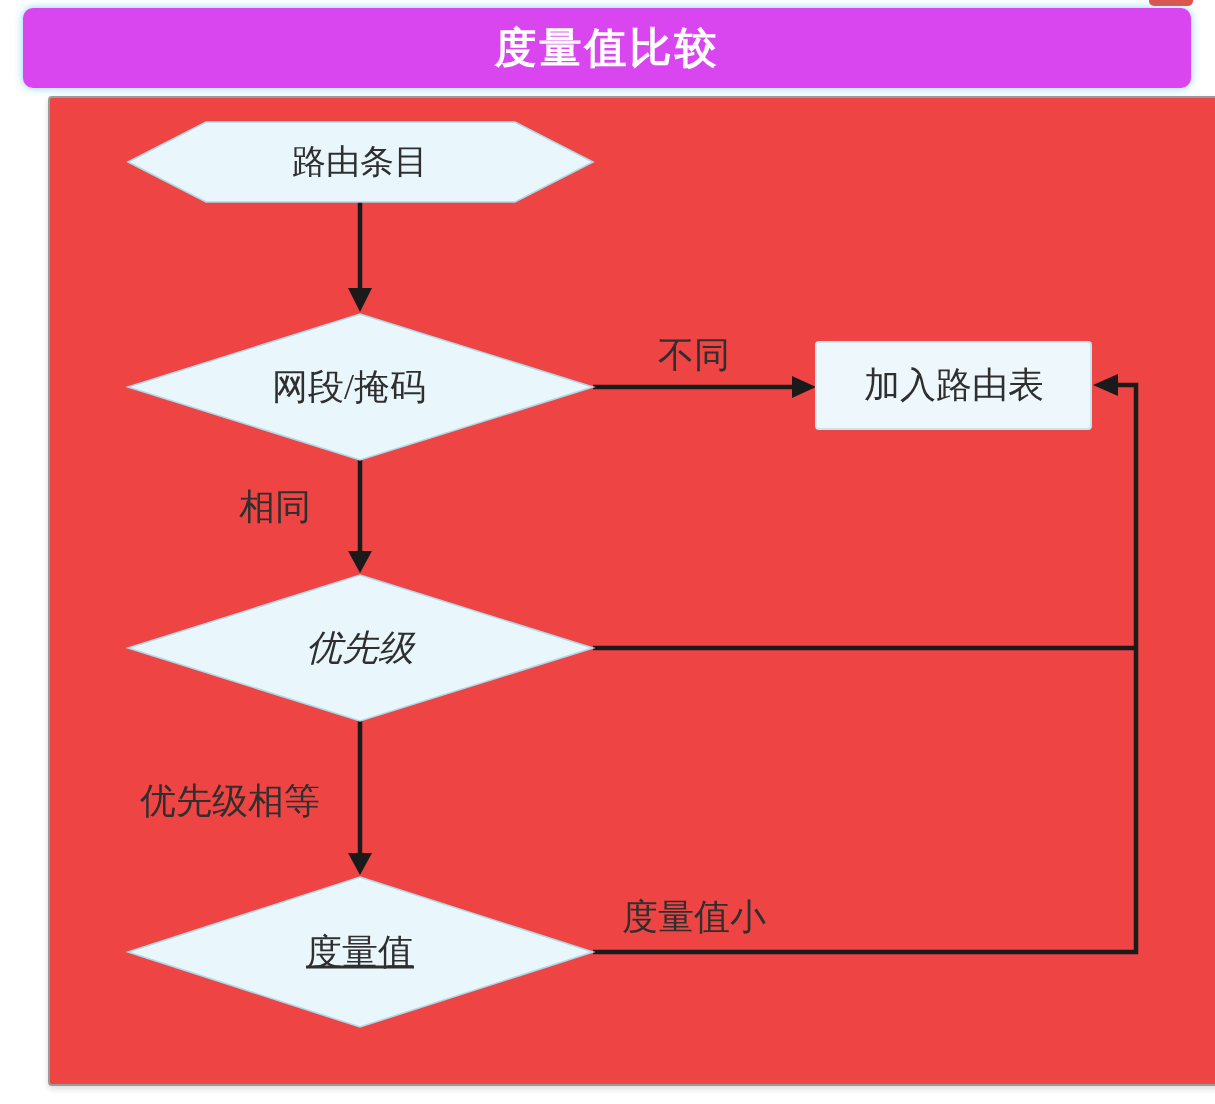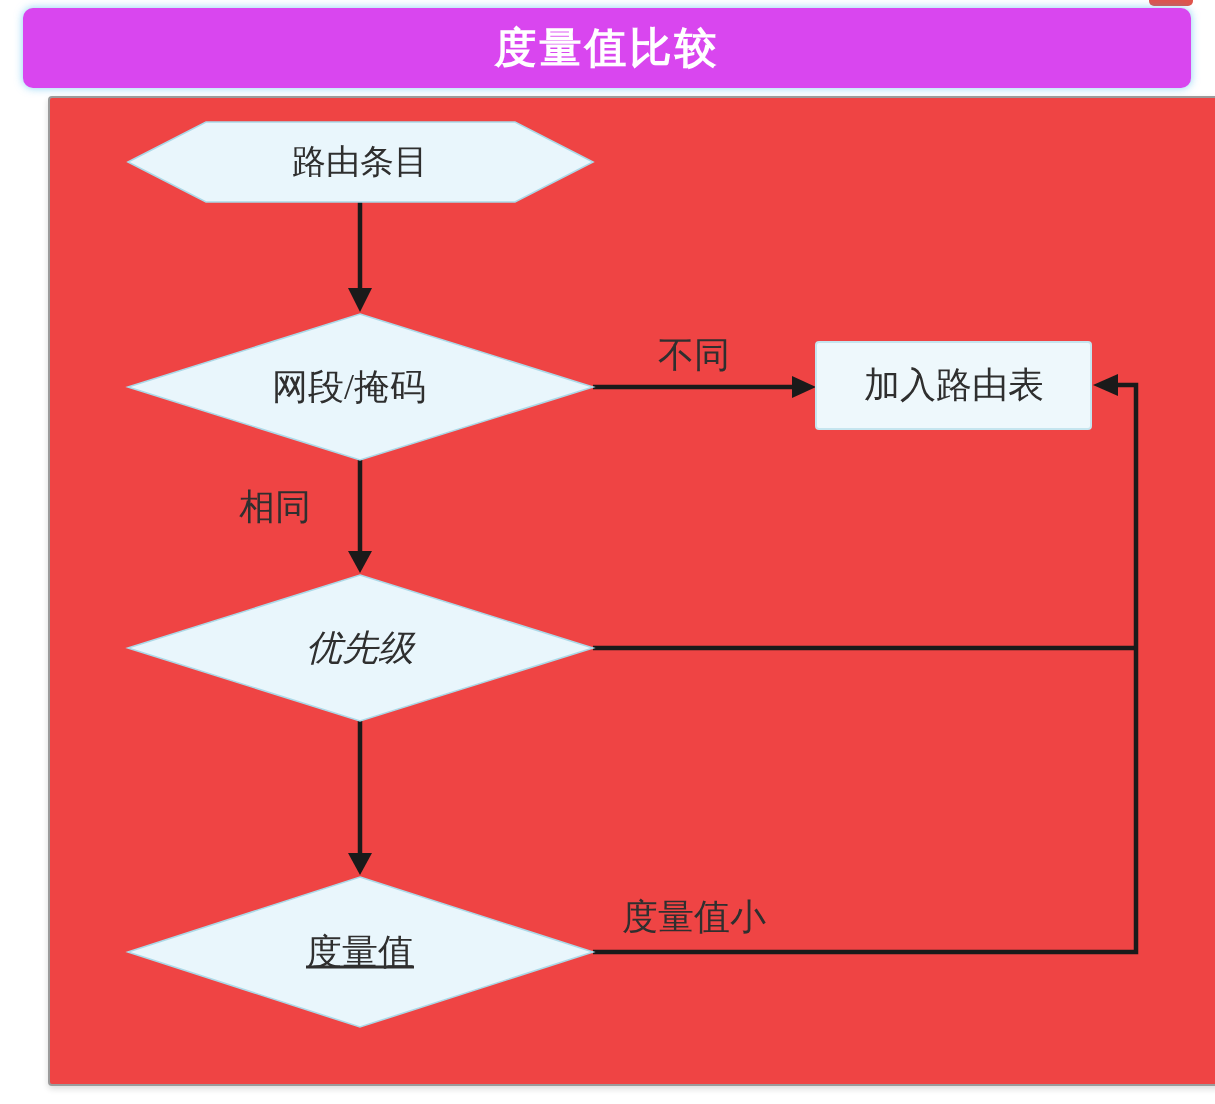--- a/index.html
+++ b/index.html
@@ -97,15 +97,16 @@
   </svg>
 
   <div class="lbl start-lbl" style="left:310px; top:64px;">路由条目</div>
   <div class="lbl node-lbl" style="left:299px; top:289px;">网段/掩码</div>
   <div class="lbl node-lbl" style="left:904px; top:287px;">加入路由表</div>
   <div class="lbl node-lbl" style="left:310px; top:550px;font-style:italic;">优先级</div>
   <div class="lbl node-lbl" style="left:310px; top:854px;text-decoration:underline;">度量值</div>
 
   <div class="lbl edge-lbl" style="left:644px; top:257px;">不同</div>
   <div class="lbl edge-lbl" style="left:225px; top:409px;font-family:Liberation Mono, monospace;">相同</div>
+  <div class="lbl edge-lbl" style="left:180px; top:703px;">优先级相等</div>
   <div class="lbl edge-lbl" style="left:644px; top:819px;">度量值小</div>
 
 </div>
 
 </body></html>

